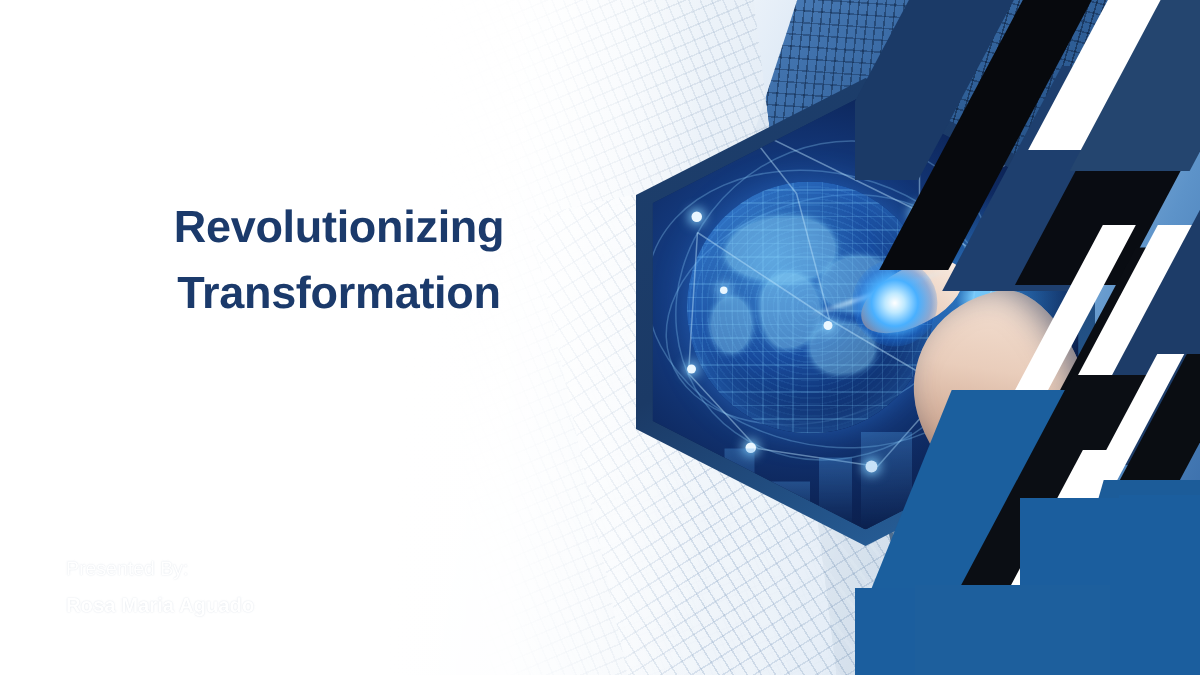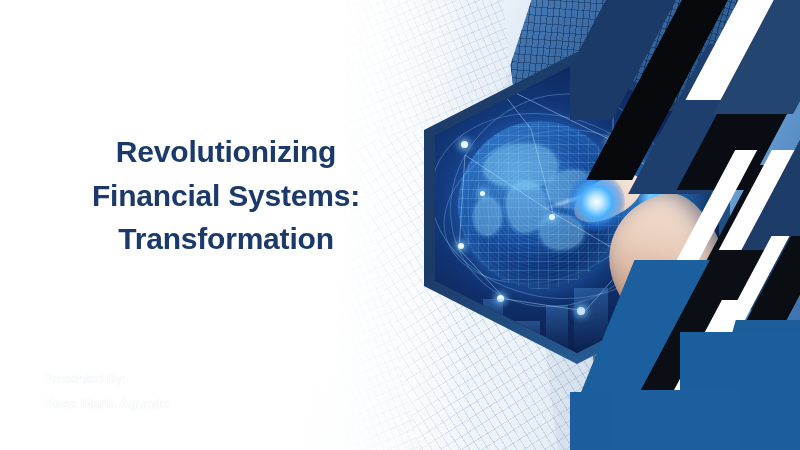--- a/index.html
+++ b/index.html
@@ -312,21 +312,20 @@
     <div class="slab slab-black-5"></div>
     <div class="slab slab-navy-5"></div>
     <div class="slab slab-navy-6"></div>
     <div class="slab slab-blue-btm"></div>
   </div>
   <div class="blue-corner"></div>
   <div class="blue-corner-2"></div>
 
   <div class="title">
     <span class="ln">Revolutionizing</span>
-    <span class="ln">Financial Systems:</span>
     <span class="ln">Transformation</span>
   </div>
 
   <div class="presenter">
     <span class="pl">Presented By:</span>
     <span class="pl nm">Rosa Maria Aguado</span>
   </div>
 
 </div>
 

